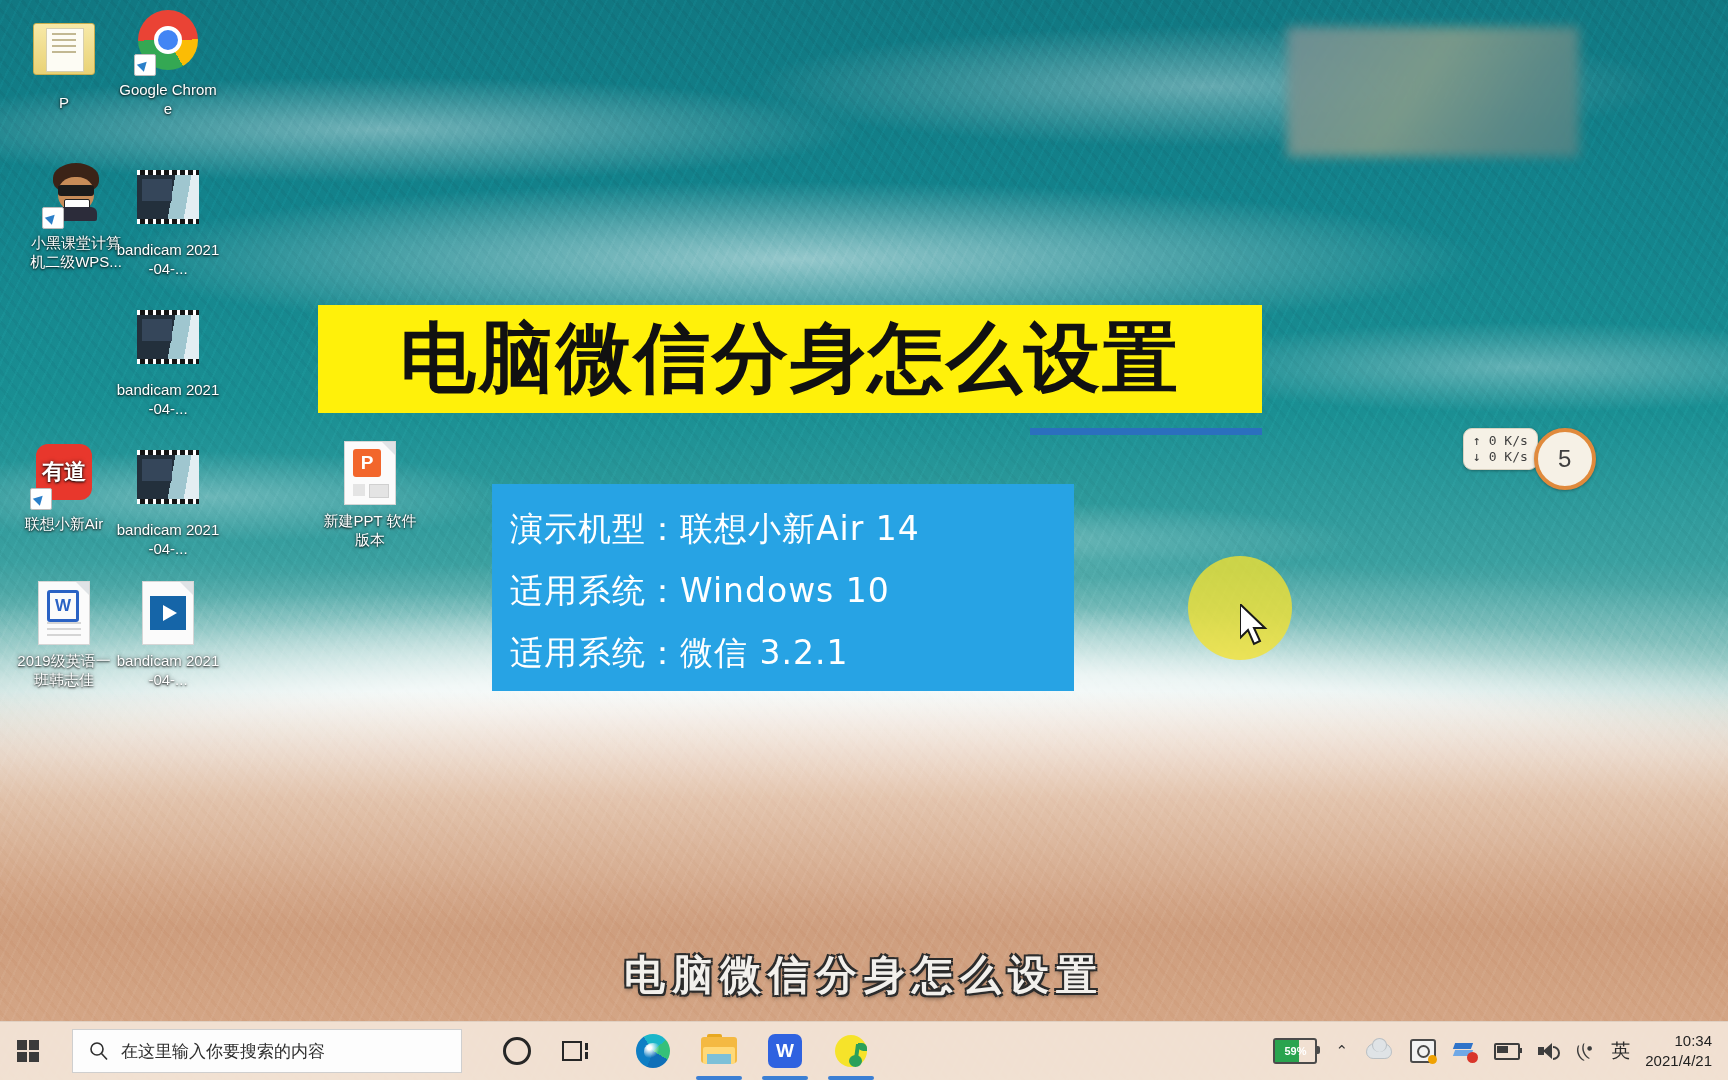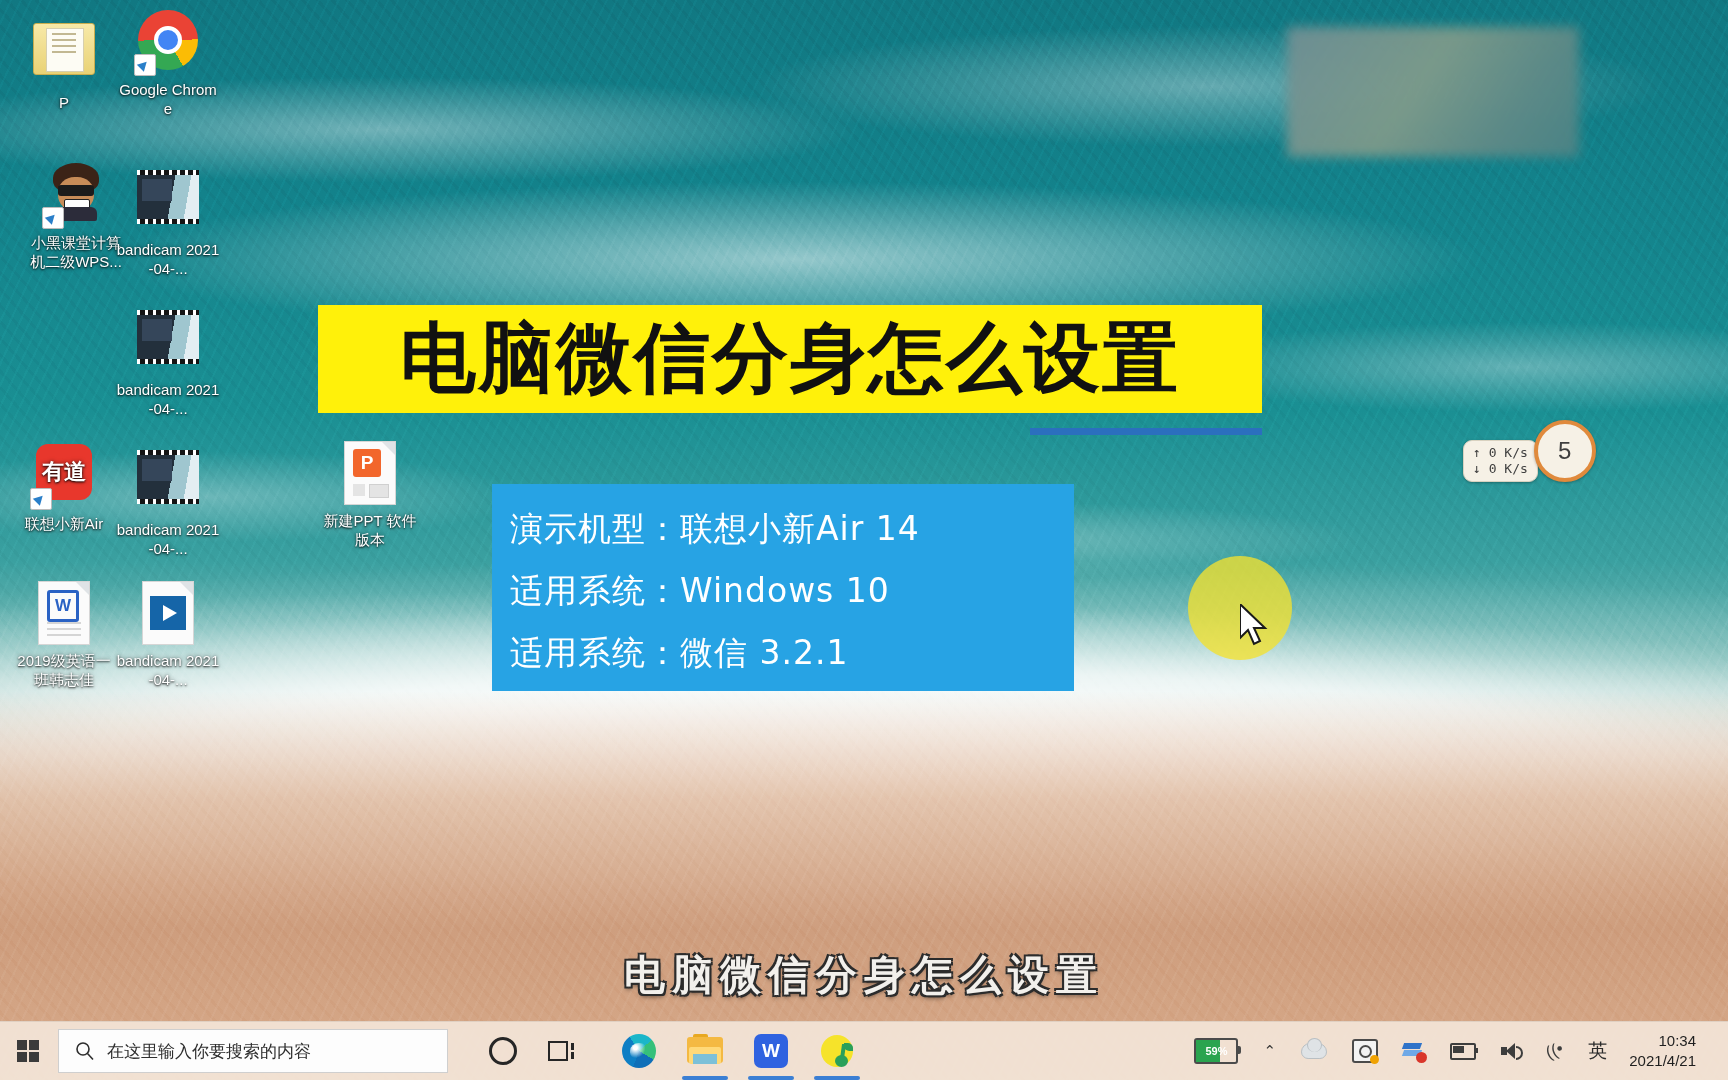--- a/index.html
+++ b/index.html
@@ -190,21 +190,21 @@
   #blur-box{
     position:absolute;left:1287px;top:27px;width:292px;height:130px;
     background:linear-gradient(125deg,#6f8f94,#7d9a8a 45%,#5f8a87 75%,#4c8385);
     filter:blur(6px);
     opacity:.95;
   }
 
   
   #net-widget{
     position:absolute;left:1463px;top:428px;height:54px;width:265px;
-    display:flex;align-items:flex-end;
+    display:flex;align-items:flex-start;
   }
   #net-widget .panel{
     background:#f6f1e6;border:1px solid #d9d2c0;border-radius:9px;
     padding:4px 9px;box-shadow:0 1px 3px rgba(0,0,0,.3);
   }
   #net-widget .line{font-size:13px;color:#3f3f3f;line-height:16px;white-space:nowrap;
      font-family:"DejaVu Sans Mono","Liberation Mono",monospace;}
   #net-widget .gauge{
     margin-left:-4px;
     width:54px;height:54px;border-radius:50%;
@@ -229,21 +229,21 @@
     background:rgba(243,229,216,.92);
     display:flex;align-items:center;
     border-top:1px solid rgba(0,0,0,.07);
   }
   #start-button{
     width:56px;height:58px;display:flex;align-items:center;justify-content:center;
   }
   .winlogo{width:22px;height:22px;display:grid;grid-template-columns:10px 10px;grid-template-rows:10px 10px;gap:2px;}
   .winlogo i{background:#3b3b3b;display:block;}
   #search-box{
-    width:390px;height:44px;margin-left:2px;background:#fdfdfd;border:1px solid #cfcfcf;
+    width:390px;height:44px;margin-left:16px;background:#fdfdfd;border:1px solid #cfcfcf;
     display:flex;align-items:center;gap:12px;padding-left:16px;box-sizing:border-box;
   }
   #search-box .ph{font-size:17px;color:#2e2e2e;}
   .tb-btn{width:58px;height:58px;display:flex;align-items:center;justify-content:center;}
   .tb-app{width:66px;height:58px;display:flex;align-items:center;justify-content:center;position:relative;}
   .tb-app.open:after{
     content:"";position:absolute;bottom:0;left:10px;width:46px;height:4px;background:#3b7fd4;border-radius:2px;
   }
   .cortana-ring{width:22px;height:22px;border:3px solid #262626;border-radius:50%;}
   .taskview{width:26px;height:20px;position:relative;}
@@ -262,21 +262,21 @@
   .explorer .front{position:absolute;left:2px;top:10px;width:32px;height:17px;background:#ffd978;border-radius:2px;}
   .explorer .bar{position:absolute;left:6px;top:17px;width:24px;height:10px;background:#7cc0d8;}
   .wps{width:34px;height:34px;border-radius:7px;background:#2f62e0;color:#fff;
      display:flex;align-items:center;justify-content:center;font-size:19px;font-weight:bold;}
   .qqm-tb{width:32px;height:32px;border-radius:50%;background:#f6e32a;position:relative;}
   .qqm-tb .n{position:absolute;left:9px;top:5px;width:16px;height:22px;}
   .qqm-tb .st{position:absolute;left:11px;top:4px;width:4px;height:15px;background:#2aa05a;transform:skewX(-8deg);}
   .qqm-tb .bl{position:absolute;left:5px;top:15px;width:13px;height:12px;border-radius:50%;background:#2aa05a;}
   .qqm-tb .fl{position:absolute;left:14px;top:3px;width:9px;height:8px;background:#2aa05a;border-radius:0 60% 0 60%;}
 
-  #tray{margin-left:auto;display:flex;align-items:flex-start;gap:7px;padding-right:22px;height:58px;}
+  #tray{margin-left:auto;display:flex;align-items:flex-start;gap:0;padding-right:6px;height:58px;}
   .tray-item{height:58px;display:flex;align-items:center;justify-content:center;padding:0 9px;}
   .battery{width:40px;height:22px;border:2px solid #4b4b4b;border-radius:3px;position:relative;
      display:flex;align-items:center;}
   .battery:after{content:"";position:absolute;right:-5px;top:6px;width:3px;height:8px;background:#4b4b4b;border-radius:0 2px 2px 0;}
   .battery .fill{height:100%;background:#2aa44f;}
   .battery .pct{position:absolute;left:0;width:100%;text-align:center;font-size:11px;color:#fff;font-weight:bold;}
   .chev{font-size:15px;color:#333;}
   .cloud{width:24px;height:14px;background:#dfe3e6;border-radius:10px 10px 8px 8px;position:relative;border:1px solid #b9bfc3;}
   .cloud:before{content:"";position:absolute;left:5px;top:-6px;width:13px;height:13px;border-radius:50%;background:#dfe3e6;border:1px solid #b9bfc3;border-bottom:none;}
   .trayimg{width:22px;height:20px;border:2px solid #4b4b4b;border-radius:3px;position:relative;background:#f3f3f3;}

